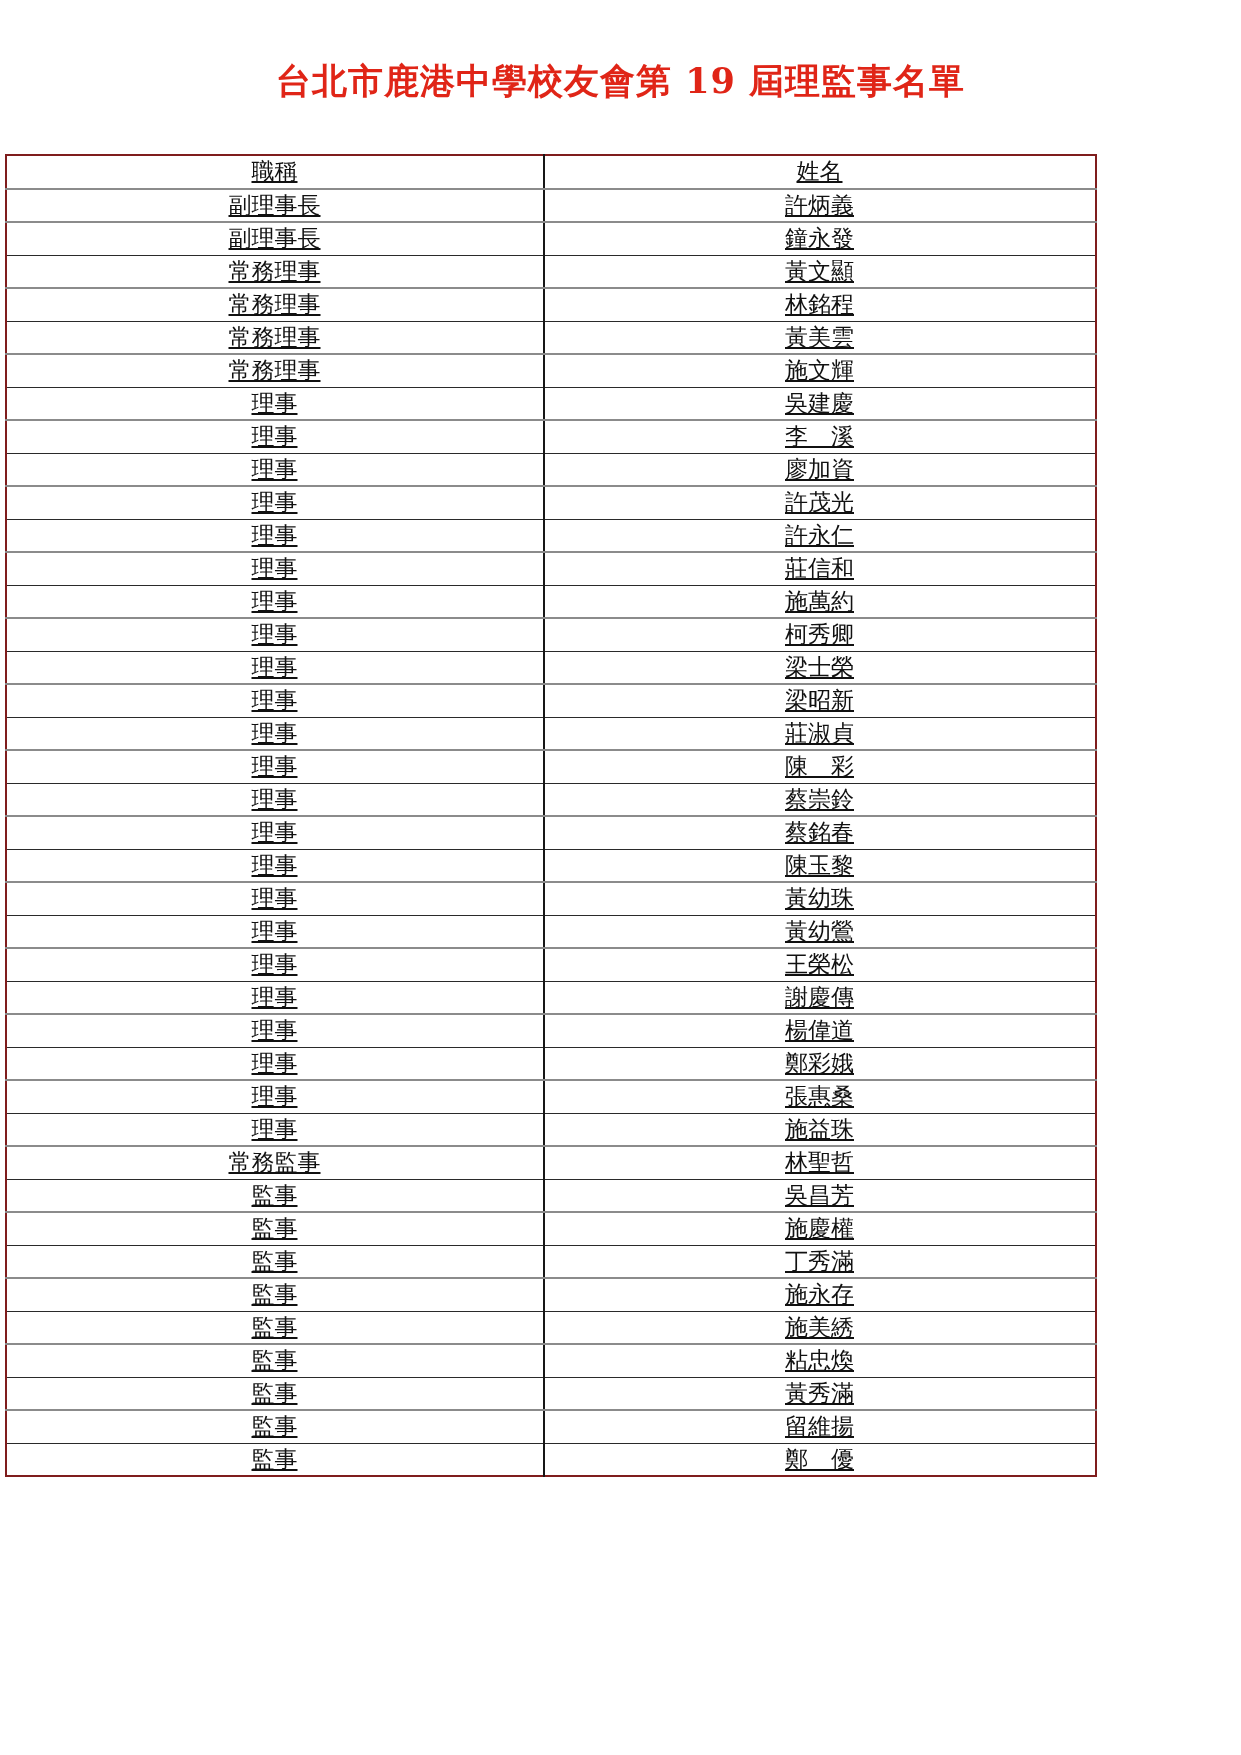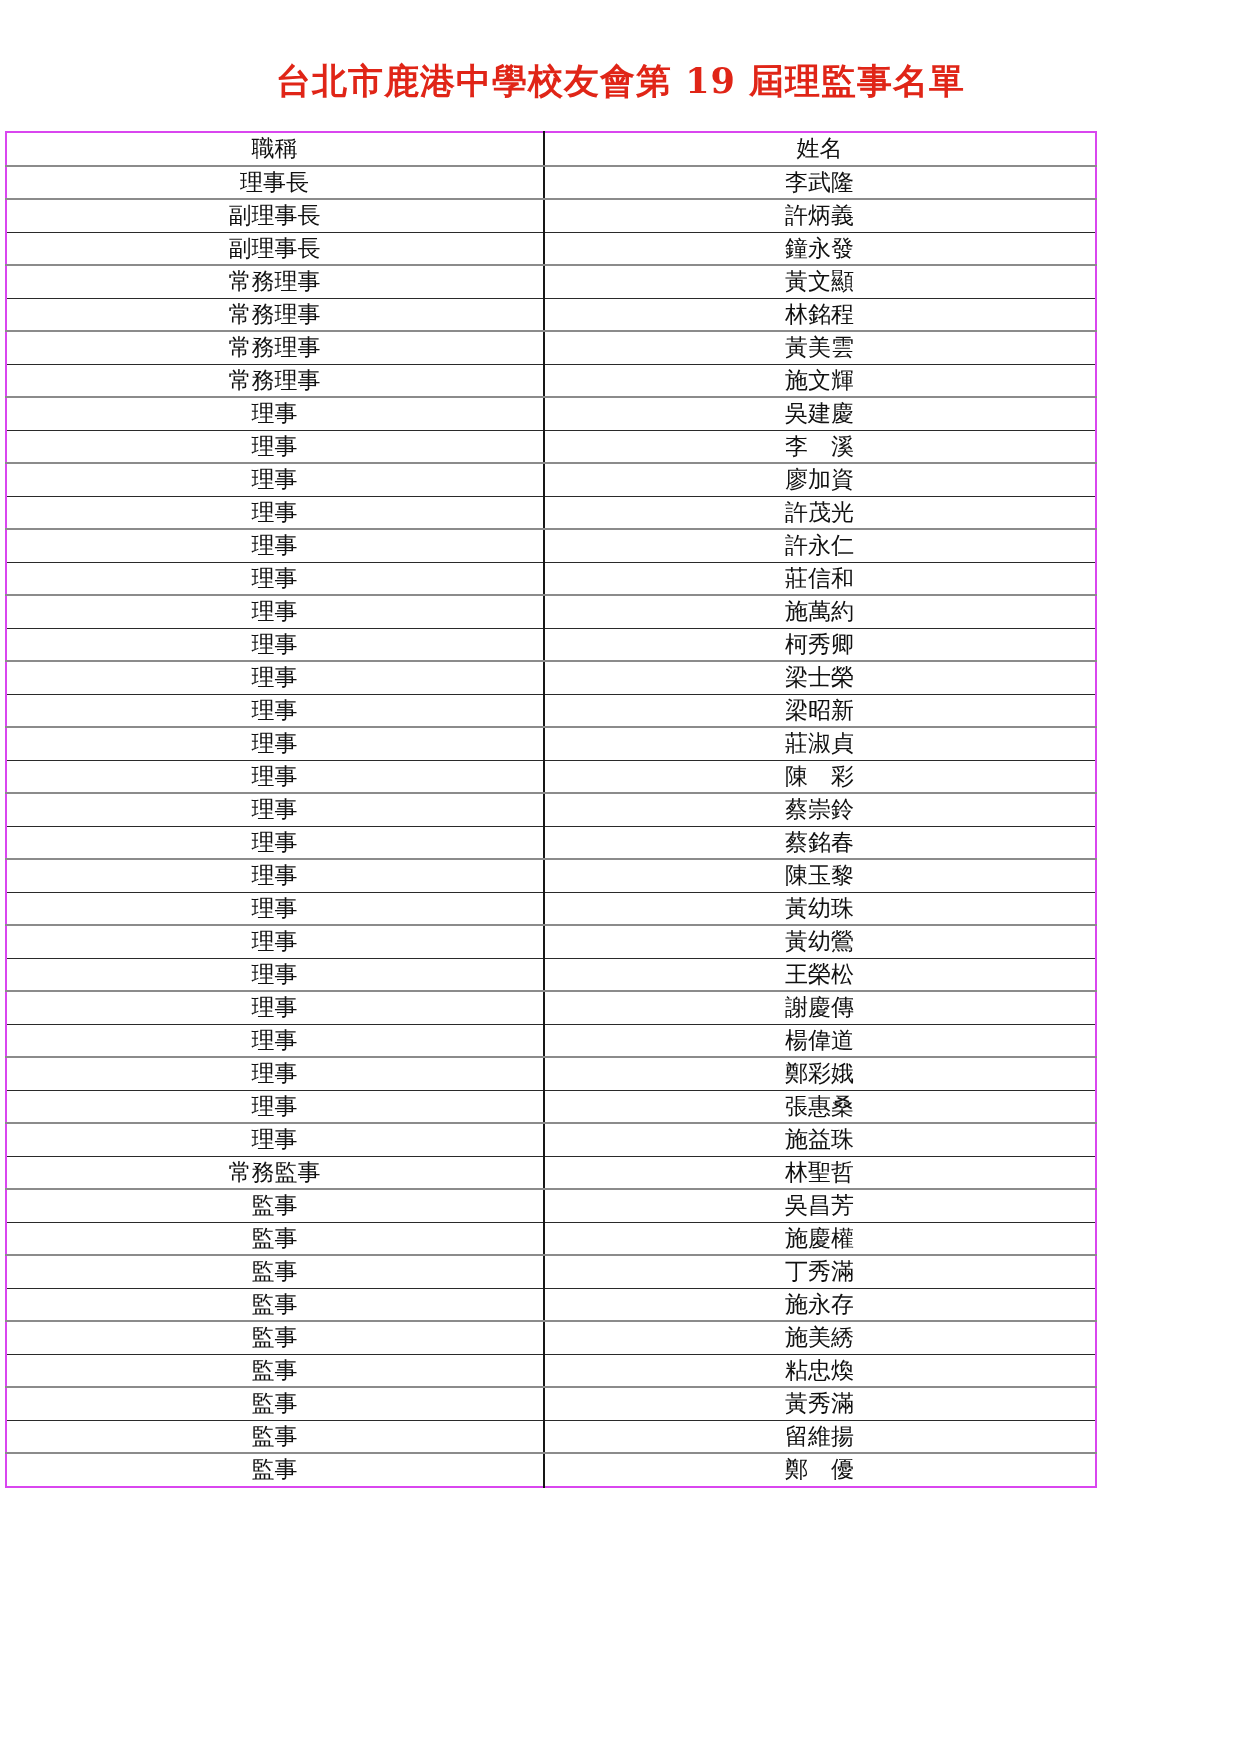--- a/index.html
+++ b/index.html
@@ -30,25 +30,26 @@
   .doc-date {
     text-align: right;
     margin-top: 6px;
     font-family: "DejaVu Sans", "Liberation Sans", sans-serif;
     font-weight: bold;
     font-size: 28px;
     line-height: 36px;
     color: #0c0c0c;
   }
   table.roster {
-    margin-top: 25px;
+    margin-top: 48px;
     width: 1090px;
     border-collapse: collapse;
     table-layout: fixed;
-    border: 2px solid #d946ef;
+    border: 2px solid #7f1d1d;
+    text-decoration: underline;
   }
   table.roster col.c-role { width: 538px; }
   table.roster col.c-name { width: 552px; }
   table.roster th,
   table.roster td {
     height: 31.5px;
     padding: 0;
     text-align: center;
     vertical-align: middle;
     font-size: 23px;
@@ -88,24 +89,20 @@
       <col class="c-name">
     </colgroup>
     <thead>
       <tr>
         <th>職稱</th>
         <th>姓名</th>
       </tr>
     </thead>
     <tbody id="roster-body">
         <tr>
-          <td>理事長</td>
-          <td>李武隆</td>
-        </tr>
-        <tr>
           <td>副理事長</td>
           <td>許炳義</td>
         </tr>
         <tr>
           <td>副理事長</td>
           <td>鐘永發</td>
         </tr>
         <tr>
           <td>常務理事</td>
           <td>黃文顯</td>

